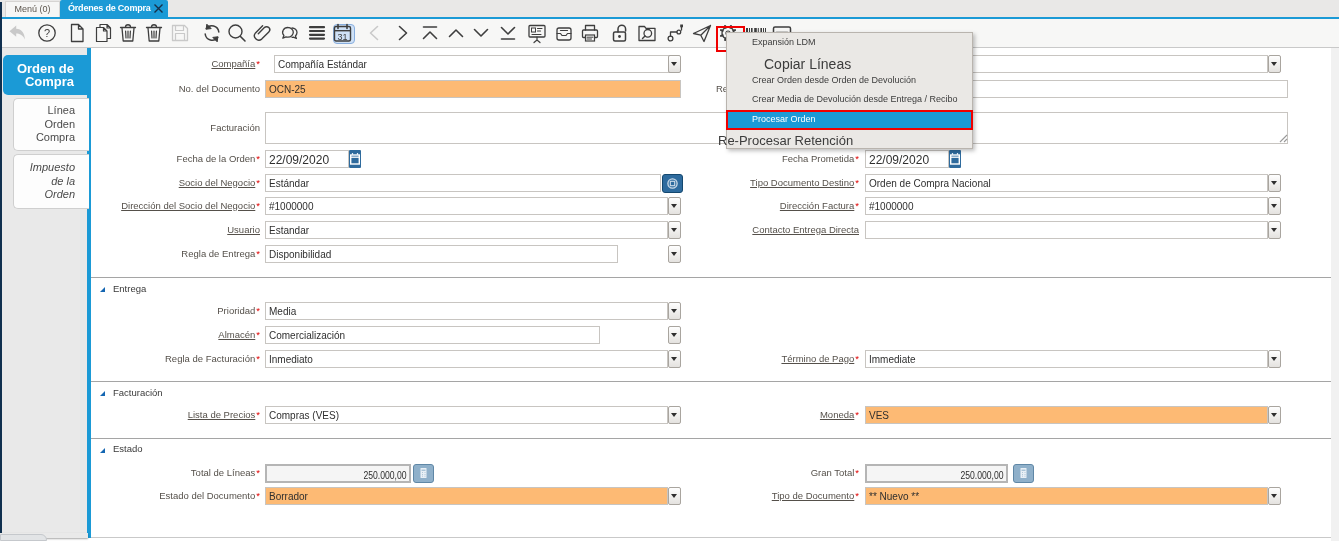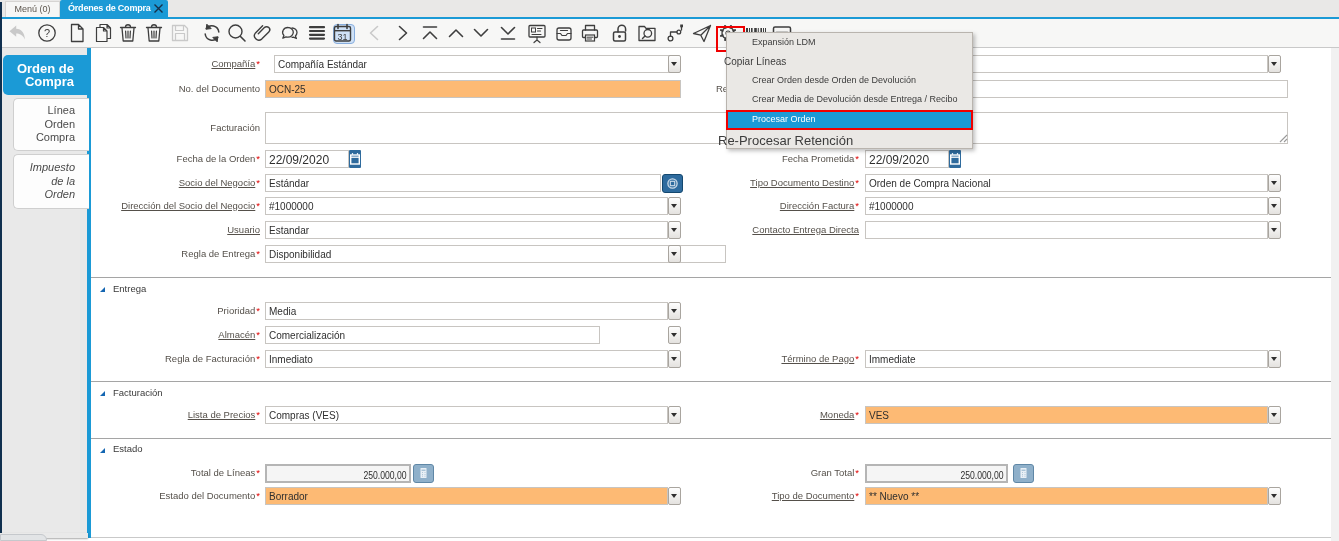--- a/index.html
+++ b/index.html
@@ -223,21 +223,21 @@
 <div class="lbl" style="left:639px;top:199.5px;width:220px"><span class="u">Dirección Factura</span><span class="st">*</span></div>
 <div class="inp" style="left:865px;top:197px;width:403px">#1000000</div>
 <div class="cb" style="left:1268px;top:197px"></div>
 <div class="lbl" style="left:40px;top:223.5px;width:220px"><span class="u">Usuario</span></div>
 <div class="inp" style="left:265px;top:221px;width:403px">Estandar</div>
 <div class="cb" style="left:668px;top:221px"></div>
 <div class="lbl" style="left:639px;top:223.5px;width:220px"><span class="u">Contacto Entrega Directa</span></div>
 <div class="inp" style="left:865px;top:221px;width:403px"></div>
 <div class="cb" style="left:1268px;top:221px"></div>
 <div class="lbl" style="left:40px;top:247.5px;width:220px">Regla de Entrega<span class="st">*</span></div>
-<div class="inp" style="left:265px;top:245px;width:461px">Disponibilidad</div>
+<div class="inp" style="left:265px;top:245px;width:353px">Disponibilidad</div>
 <div class="cb" style="left:668px;top:245px"></div>
 <div class="div" style="top:277px"></div>
 <div class="tri" style="left:100px;top:287px"></div>
 <div class="hdr" style="left:113px;top:283px">Entrega</div>
 <div class="lbl" style="left:40px;top:304.5px;width:220px">Prioridad<span class="st">*</span></div>
 <div class="inp" style="left:265px;top:302px;width:403px">Media</div>
 <div class="cb" style="left:668px;top:302px"></div>
 <div class="lbl" style="left:40px;top:328.5px;width:220px"><span class="u">Almacén</span><span class="st">*</span></div>
 <div class="inp" style="left:265px;top:326px;width:335px">Comercialización</div>
 <div class="cb" style="left:668px;top:326px"></div>
@@ -278,16 +278,16 @@
     </svg>
   </div>
 <div class="lbl" style="left:40px;top:489.5px;width:220px">Estado del Documento<span class="st">*</span></div>
 <div class="inp ro" style="left:265px;top:487px;width:403px">Borrador</div>
 <div class="cb" style="left:668px;top:487px"></div>
 <div class="lbl" style="left:639px;top:489.5px;width:220px"><span class="u">Tipo de Documento</span><span class="st">*</span></div>
 <div class="inp ro" style="left:865px;top:487px;width:403px">** Nuevo **</div>
 <div class="cb" style="left:1268px;top:487px"></div>
 <div class="abs" style="left:726px;top:32px;width:247px;height:117px;background:#eae8e5;border:1px solid #b9b4ae;box-sizing:border-box;box-shadow:2px 2px 4px rgba(0,0,0,.25)"></div>
 <div class="abs" style="left:752px;top:36.5px;font-size:9px;color:#3c3c3c;white-space:nowrap">Expansión LDM</div>
-<div class="abs" style="left:724px;top:55.8px;font-size:10px;color:#3c3c3c;white-space:nowrap">Copiar Líneas</div>
+<div class="abs" style="left:764px;top:55.8px;font-size:14px;color:#3c3c3c;white-space:nowrap">Copiar Líneas</div>
 <div class="abs" style="left:752px;top:75.0px;font-size:9px;color:#3c3c3c;white-space:nowrap">Crear Orden desde Orden de Devolución</div>
 <div class="abs" style="left:752px;top:94.2px;font-size:9px;color:#3c3c3c;white-space:nowrap">Crear Media de Devolución desde Entrega / Recibo</div>
 <div class="abs" style="left:726px;top:110.0px;width:247px;height:19.5px;background:#1b9ad6;border:2px solid #f00000;box-sizing:border-box;color:#fff;font-size:9px;line-height:15px;padding-left:24px;white-space:nowrap">Procesar Orden</div>
 <div class="abs" style="left:718px;top:132.8px;font-size:13px;color:#3c3c3c;white-space:nowrap">Re-Procesar Retención</div>
 </body></html>

